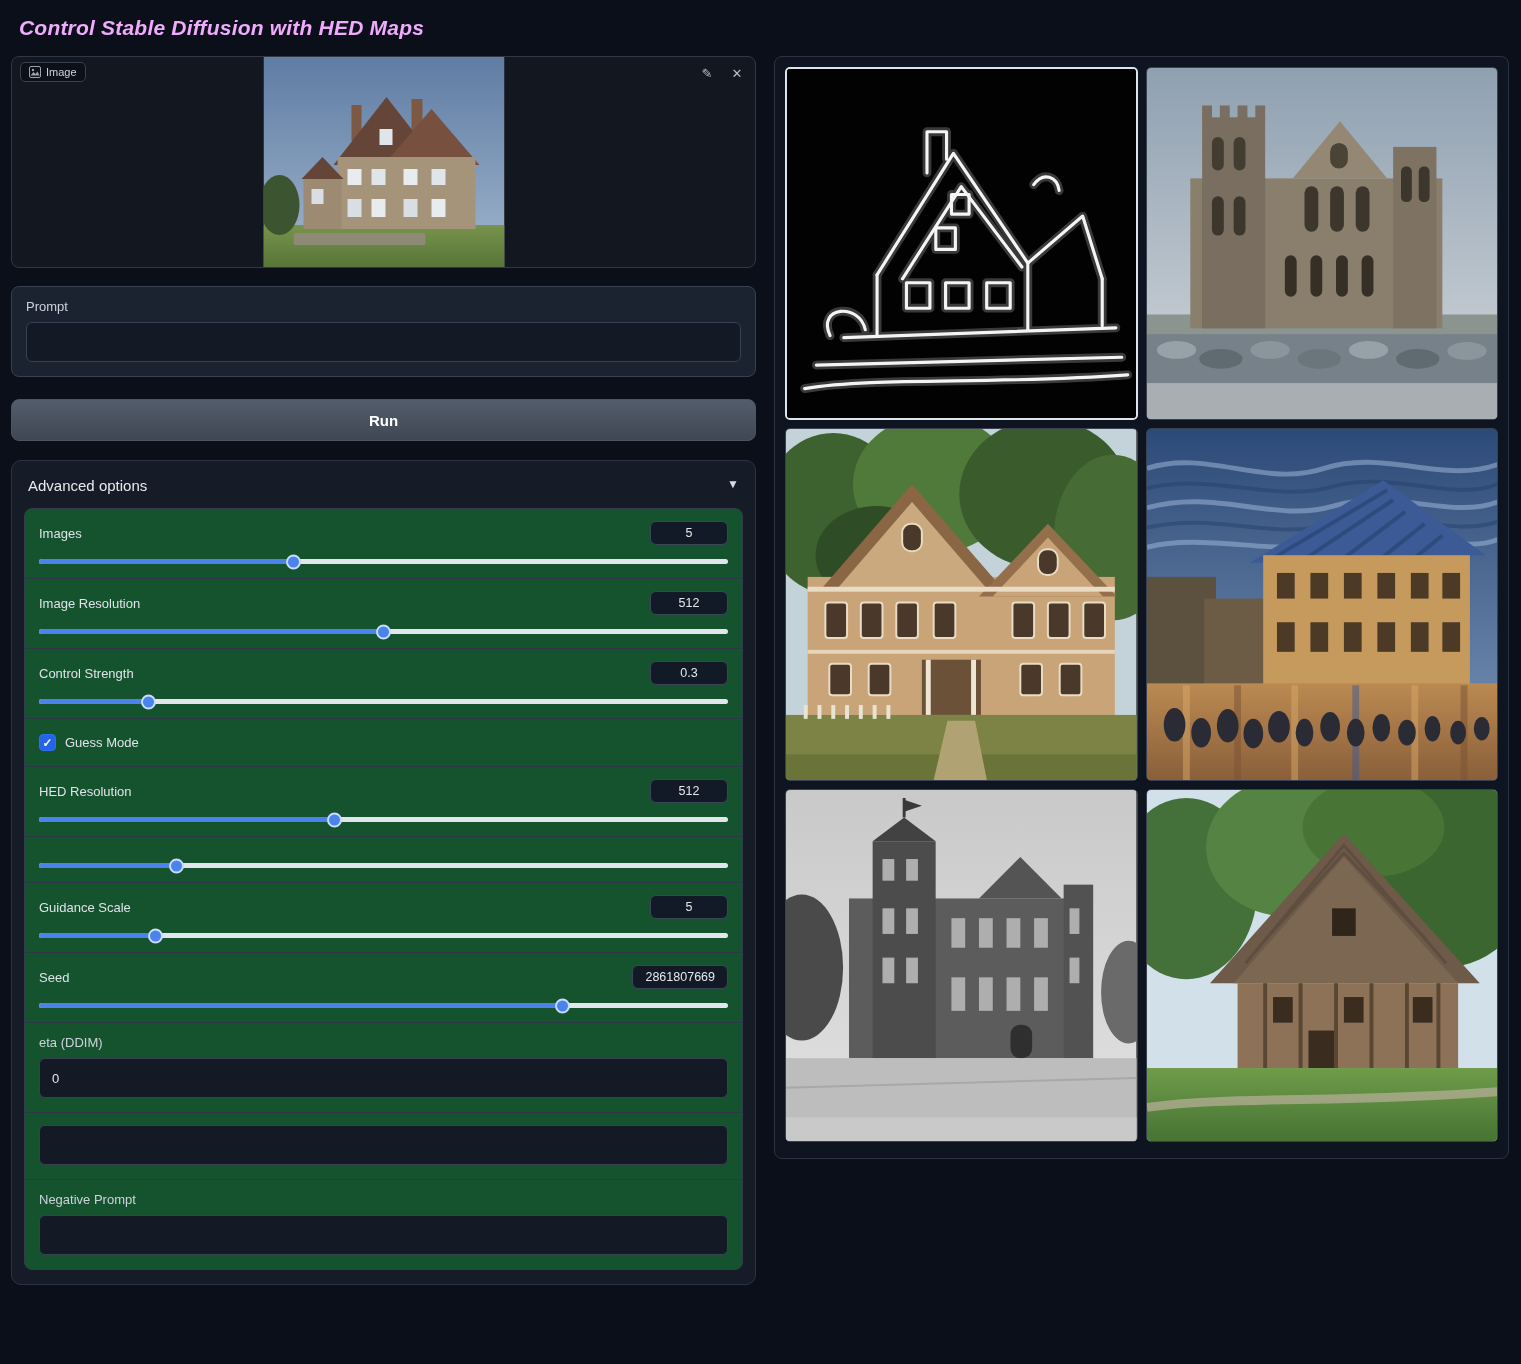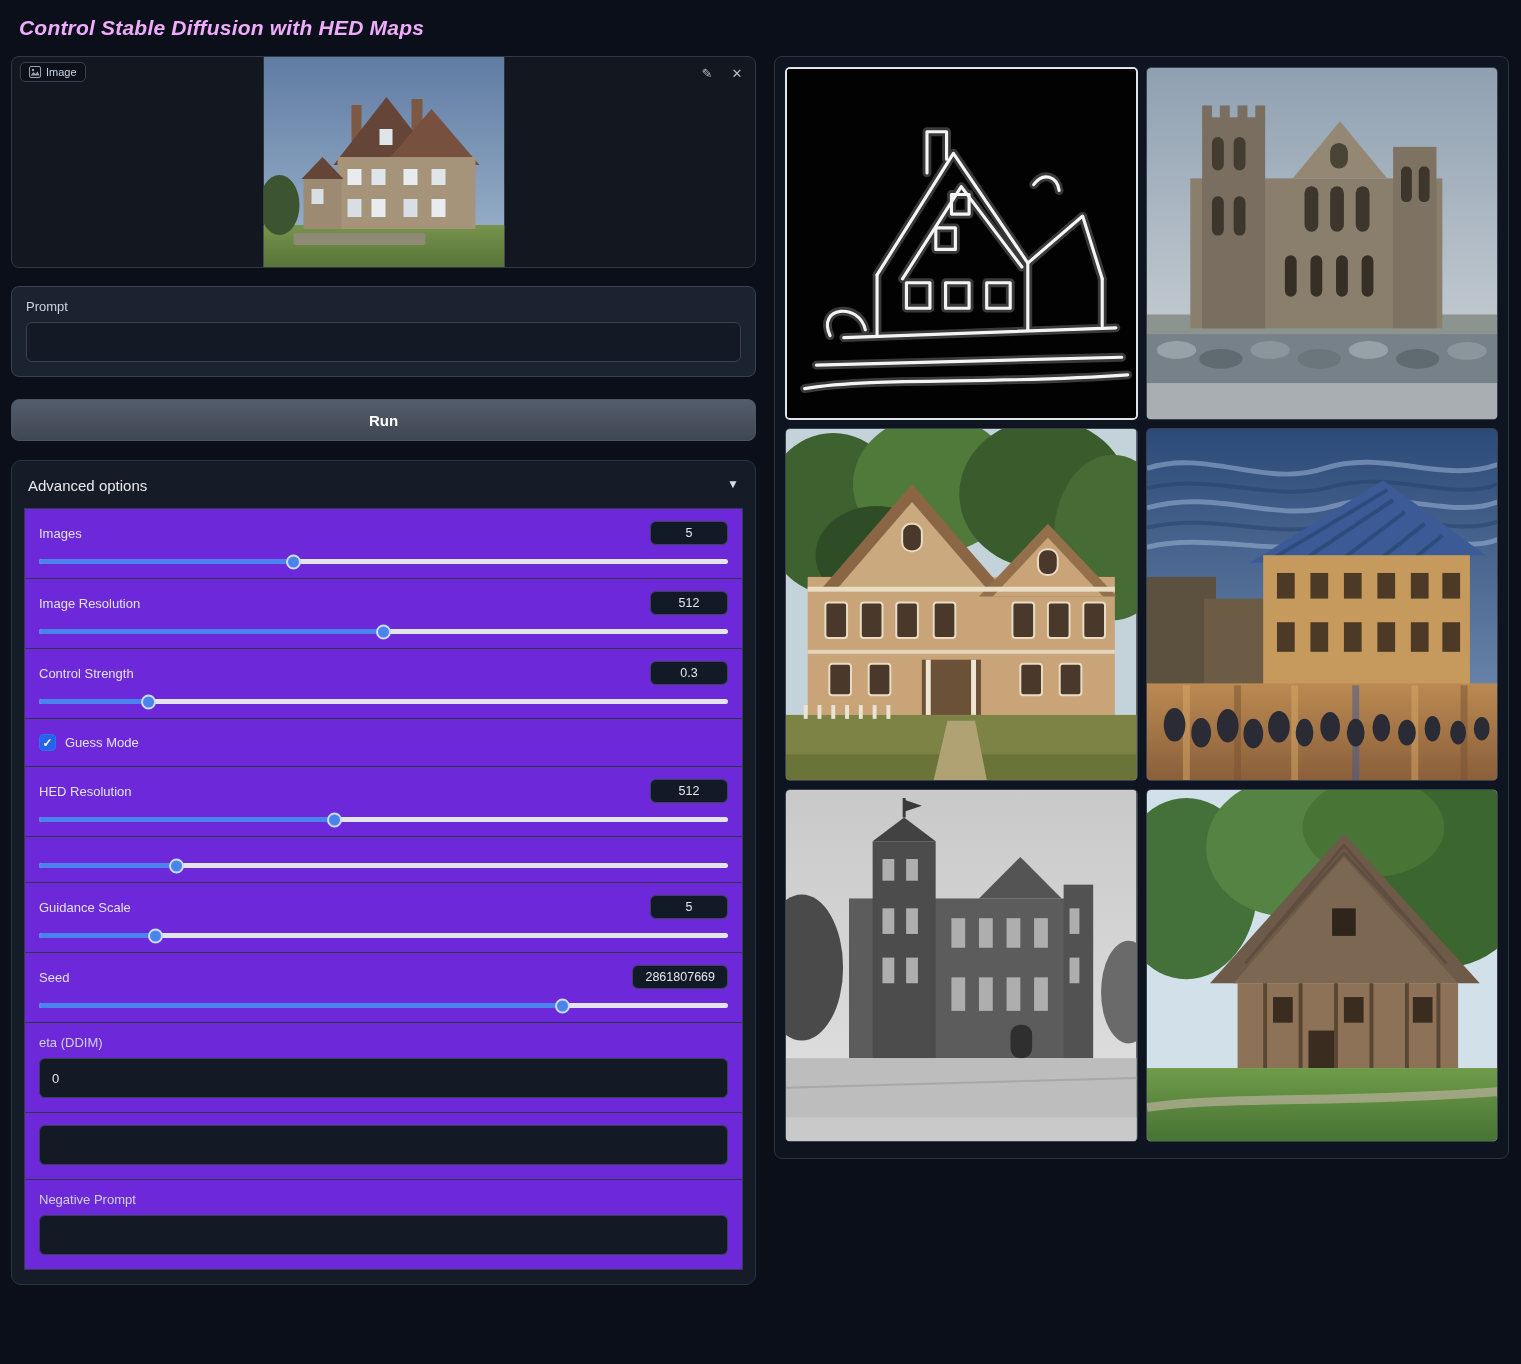--- a/index.html
+++ b/index.html
@@ -32,21 +32,21 @@
   .run-button { margin-top:22px; width:100%; height:42px; border-radius:8px; border:1px solid #4b5563;
     background:linear-gradient(180deg,#545d6c,#3f4753); color:#ffffff; font-size:15px; font-weight:bold;
     font-family:"Liberation Sans",sans-serif; cursor:pointer; }
 
   
   .advanced-panel { margin-top:19px; background:#151b27; border:1px solid #2b3342; border-radius:10px; padding:12px 12px 14px; }
   .advanced-header { display:flex; align-items:flex-start; justify-content:space-between; padding:4px 4px 2px; cursor:pointer; }
   .advanced-header .hdr-label { font-size:15px; color:#e8eaee; }
   .advanced-header .arrow { font-size:12px; color:#d6dae1; }
 
-  .adv-form { margin-top:12px; background:#6d28d9; border:1px solid #333c4c; border-radius:0; }
+  .adv-form { margin-top:12px; background:#14532d; border:1px solid #333c4c; border-radius:8px; }
   .row { padding:12px 14px 14px; border-bottom:1px solid #2e3747; }
   .row:last-child { border-bottom:none; }
 
   .slider-head { display:flex; align-items:center; justify-content:space-between; }
   .slider-label { font-size:13px; color:#dfe3ea; }
   .num-box { min-width:78px; padding:4px 12px; text-align:center; background:#121a27; border:1px solid #3c4557;
     border-radius:6px; font-size:12.5px; color:#e5e7eb; cursor:text; }
   .track { position:relative; margin-top:14px; height:5px; border-radius:3px; background:#e2e6ec; }
   .fill { position:absolute; left:0; top:0; bottom:0; background:#4b83ec; border-radius:3px; }
   .thumb { position:absolute; top:50%; transform:translateY(-50%); width:15px; height:15px; border-radius:50%;

